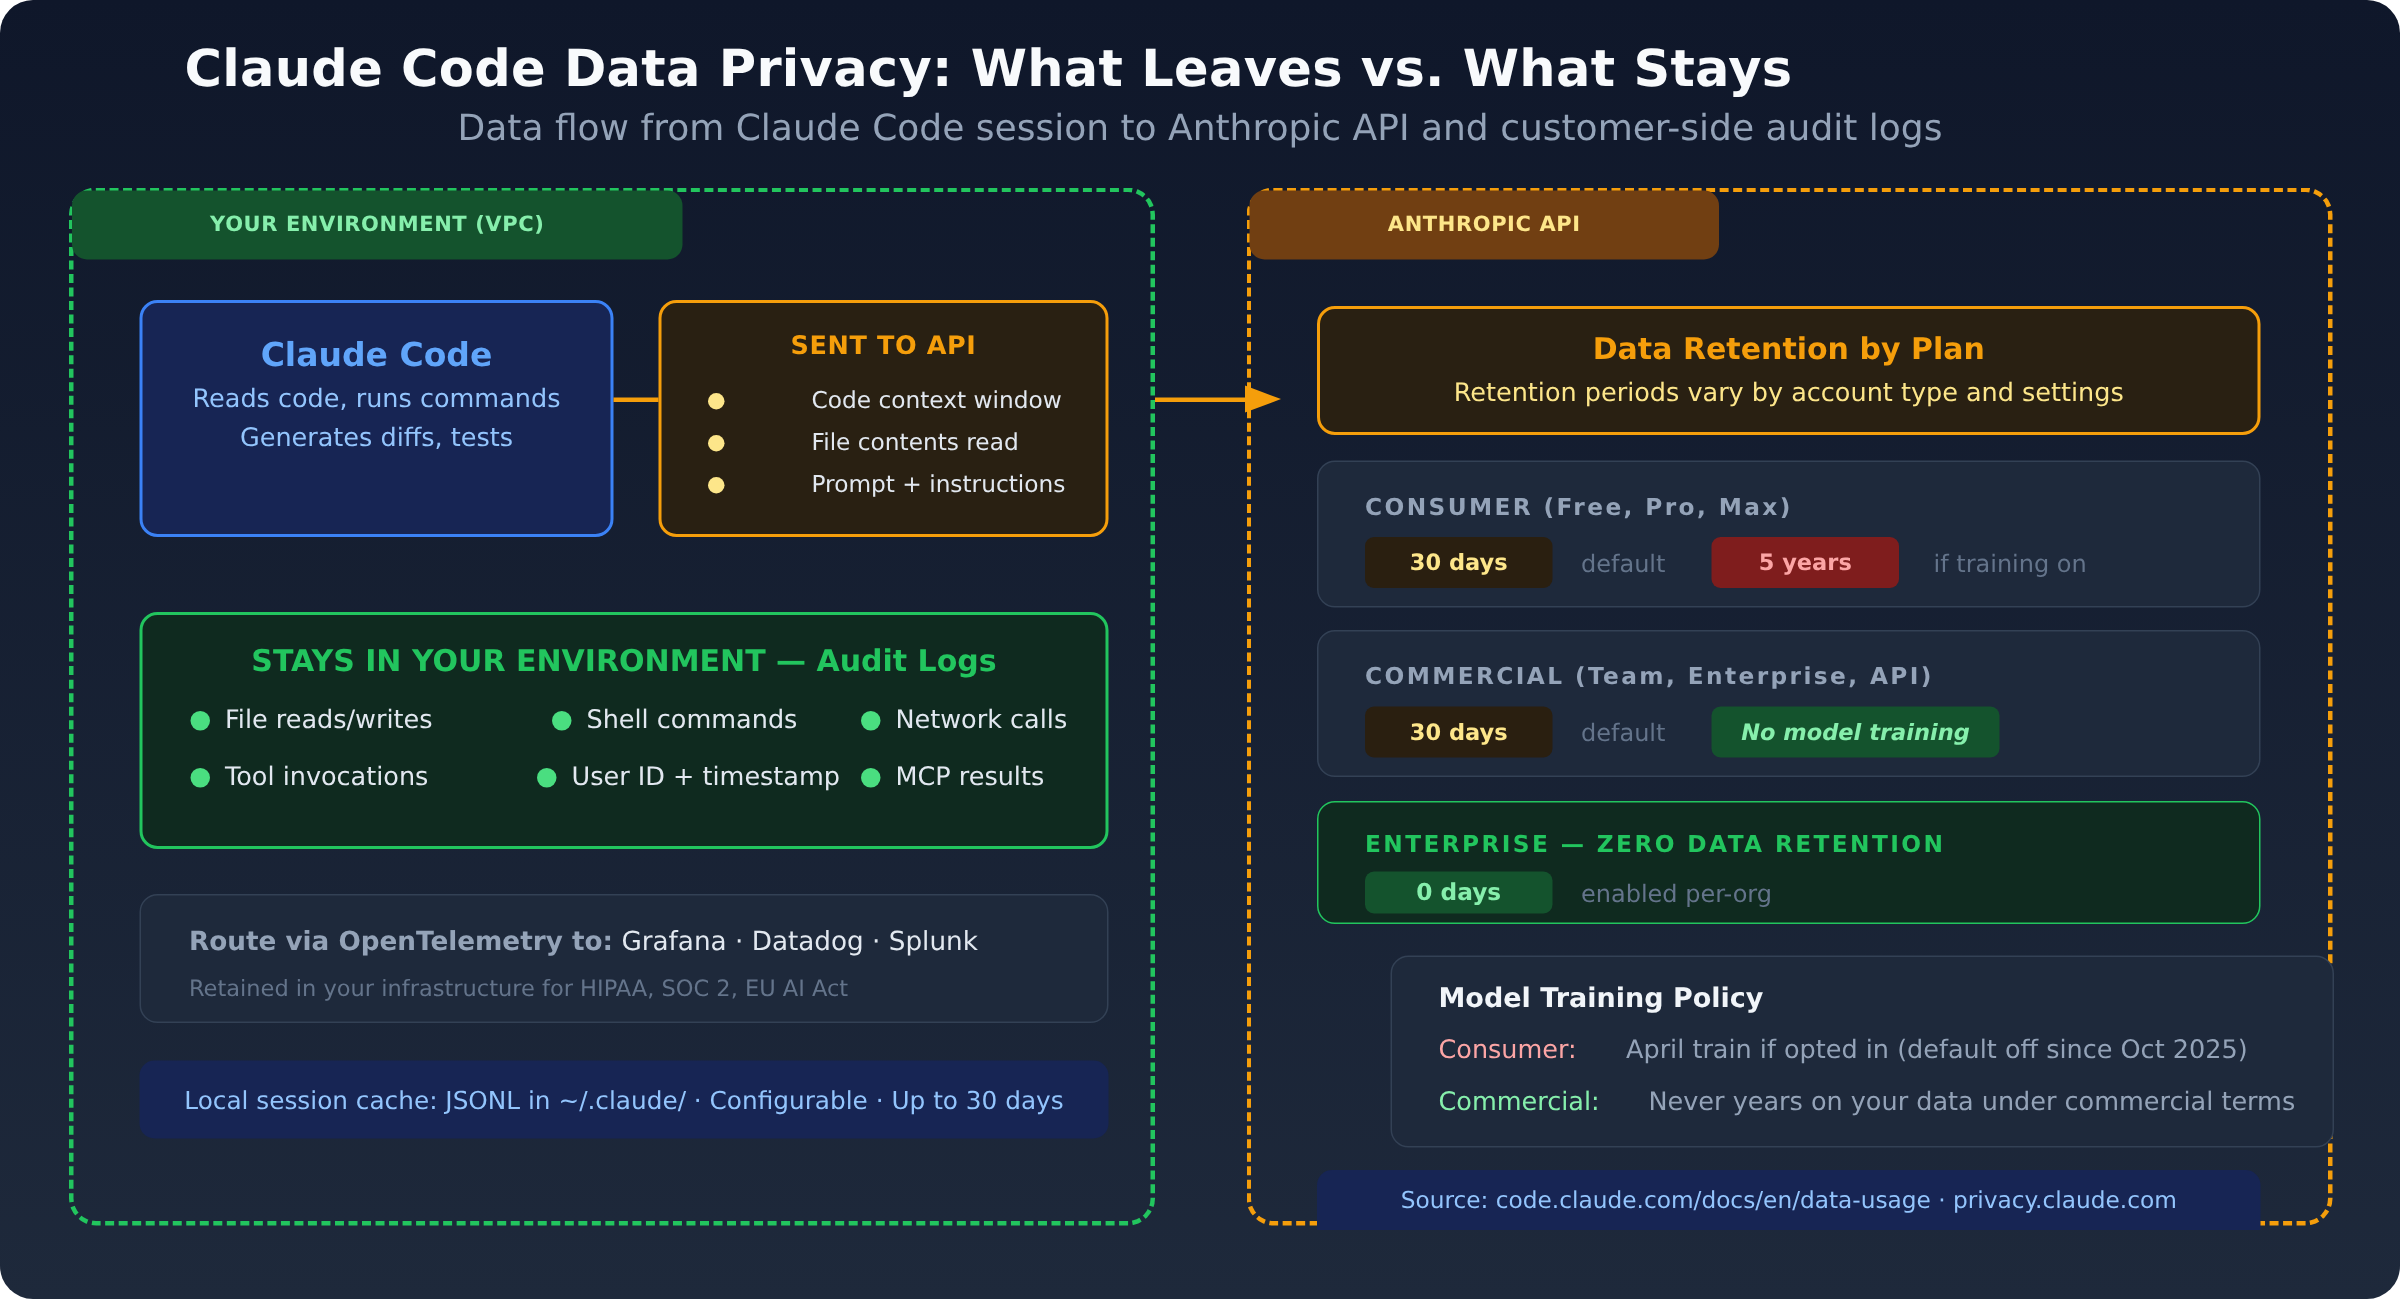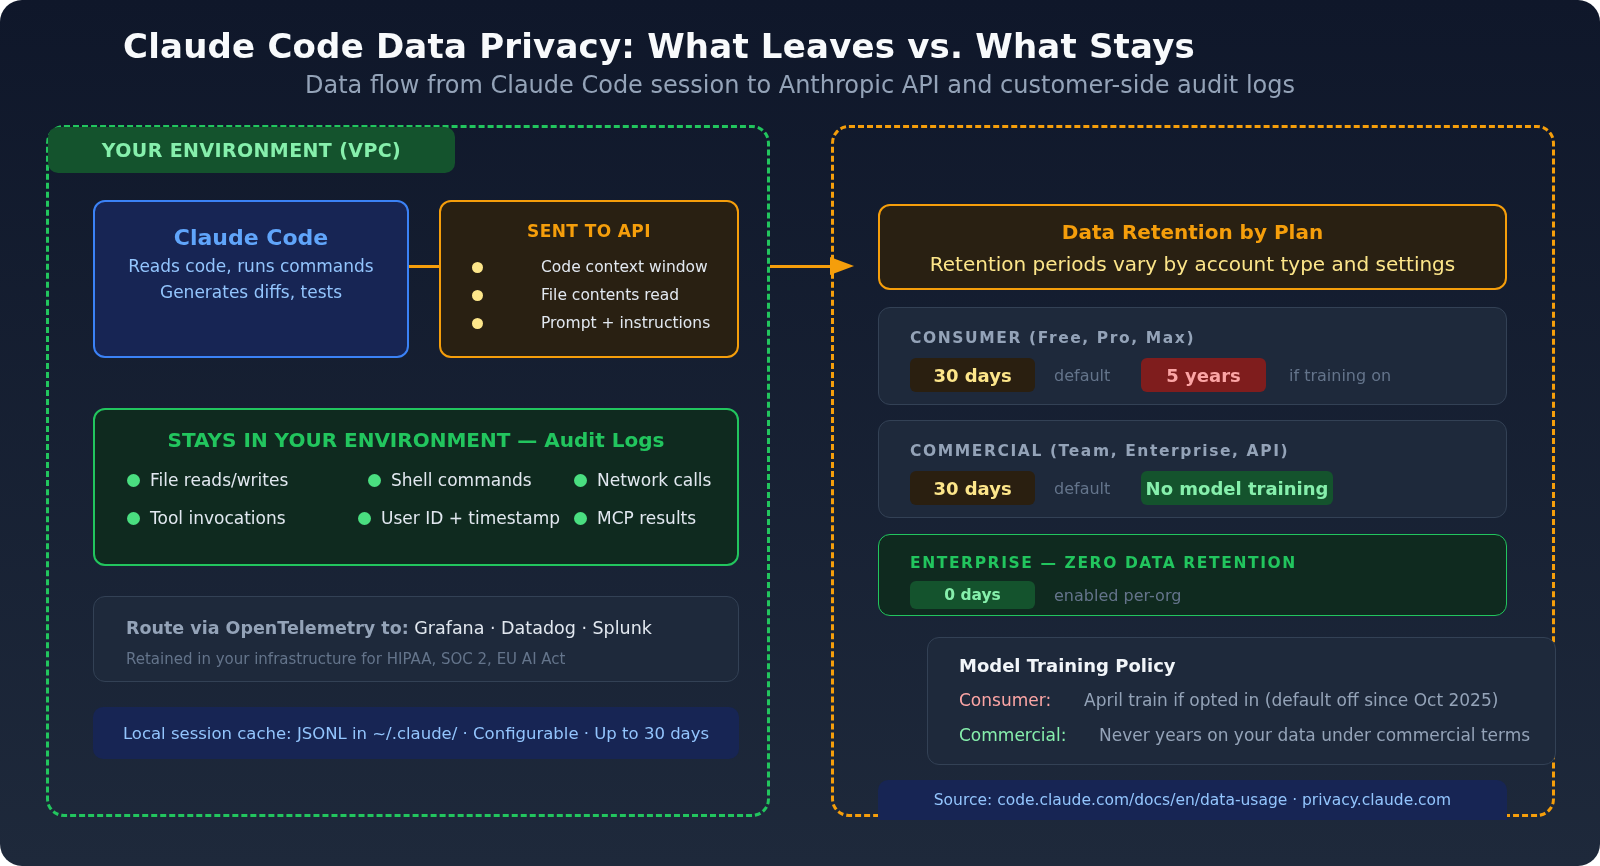--- a/index.html
+++ b/index.html
@@ -18,21 +18,21 @@
   .subtitle {
     left: 0; width: 1600px; top: 71px; text-align: center;
     color: #94a3b8; font-size: 24px;
   }
 
   
   .zone { border-radius: 18px; border: 3px dashed; }
   .zone-left { left: 46px; top: 125px; width: 724px; height: 692px; border-color: #22c55e; }
   .zone-right { left: 831px; top: 125px; width: 724px; height: 692px; border-color: #f59e0b; }
   .zone-tab {
-    border-radius: 10px; font-weight: bold; font-size: 19px;
+    border-radius: 10px; font-weight: bold; font-size: 14px;
     display: flex; align-items: center; justify-content: center; letter-spacing: 0.4px;
   }
   .tab-left { left: 48px; top: 127px; width: 407px; height: 46px; background: #14532d; color: #86efac; }
   .tab-right { left: 833px; top: 127px; width: 313px; height: 46px; background: #713f12; color: #fde68a; }
 
   
   .cc-box {
     left: 93px; top: 200px; width: 316px; height: 158px;
     background: #172554; border: 2px solid #3b82f6; border-radius: 12px;
     text-align: center;
@@ -85,39 +85,39 @@
     display: flex; align-items: center; justify-content: center;
     color: #93c5fd; font-size: 16.5px;
   }
 
   
   .ret-box {
     left: 878px; top: 204px; width: 629px; height: 86px;
     background: #292012; border: 2px solid #f59e0b; border-radius: 12px; text-align: center;
   }
   .ret-title { color: #f59e0b; font-size: 20px; font-weight: bold; margin-top: 14px; }
-  .ret-sub { color: #fde68a; font-size: 20px; margin-top: 8px; }
+  .ret-sub { color: #fde68a; font-size: 17px; margin-top: 8px; }
 
   .plan-box {
     left: 878px; width: 629px; height: 98px;
     background: #1e293b; border: 1.5px solid #334155; border-radius: 12px;
   }
   .plan-consumer { top: 307px; }
   .plan-commercial { top: 420px; }
   .plan-enterprise { top: 534px; height: 82px; background: #0f2a1f; border: 1.5px solid #22c55e; }
   .plan-label { position: absolute; left: 31px; top: 21px; font-size: 15.5px; font-weight: bold; color: #94a3b8; letter-spacing: 1.6px; white-space: nowrap; }
   .plan-enterprise .plan-label { color: #22c55e; top: 19px; }
   .badge {
     position: absolute; height: 34px; border-radius: 6px;
     display: flex; align-items: center; justify-content: center;
-    font-weight: bold; font-size: 18px; white-space: nowrap;
+    font-weight: bold; font-size: 15px; white-space: nowrap;
   }
   .badge-days { background: #2a1f10; color: #fde68a; width: 125px; }
   .badge-years { background: #7f1d1d; color: #fca5a5; width: 125px; }
-  .badge-notrain { background: #14532d; color: #86efac; width: 192px; }
+  .badge-notrain { background: #14532d; color: #86efac; width: 192px; font-style: italic; }
   .badge-zero { background: #14532d; color: #86efac; width: 125px; height: 28px; font-size: 15.5px; }
   .muted { position: absolute; color: #64748b; font-size: 16px; white-space: nowrap; }
 
   .policy-box {
     left: 927px; top: 637px; width: 629px; height: 128px;
     background: #1e293b; border: 1.5px solid #334155; border-radius: 12px;
   }
   .policy-title { position: absolute; left: 31px; top: 17px; color: #f1f5f9; font-weight: bold; font-size: 18px; }
   .policy-row { position: absolute; left: 31px; font-size: 17px; white-space: nowrap; }
   .policy-key-consumer { color: #fca5a5; }
@@ -205,20 +205,21 @@
     <div class="otel-line1">
       <span class="otel-label">Route via OpenTelemetry to:</span>
       <span class="otel-dest">Grafana · Datadog · Splunk</span>
     </div>
     <div class="otel-line2">Retained in your infrastructure for HIPAA, SOC 2, EU AI Act</div>
   </div>
 
   <div class="abs cache-box">Local session cache: JSONL in ~/.claude/ · Configurable · Up to 30 days</div>
 
   <div class="abs zone zone-right"></div>
+  <div class="abs zone-tab tab-right">ANTHROPIC API</div>
 
   <div class="abs ret-box">
     <div class="ret-title">Data Retention by Plan</div>
     <div class="ret-sub">Retention periods vary by account type and settings</div>
   </div>
 
   <div class="abs plan-box plan-consumer">
     <div class="plan-label">CONSUMER (Free, Pro, Max)</div>
     <div class="badge badge-days" style="left:31px;top:50px;">30 days</div>
     <div class="muted" style="left:175px;top:58px;">default</div>

